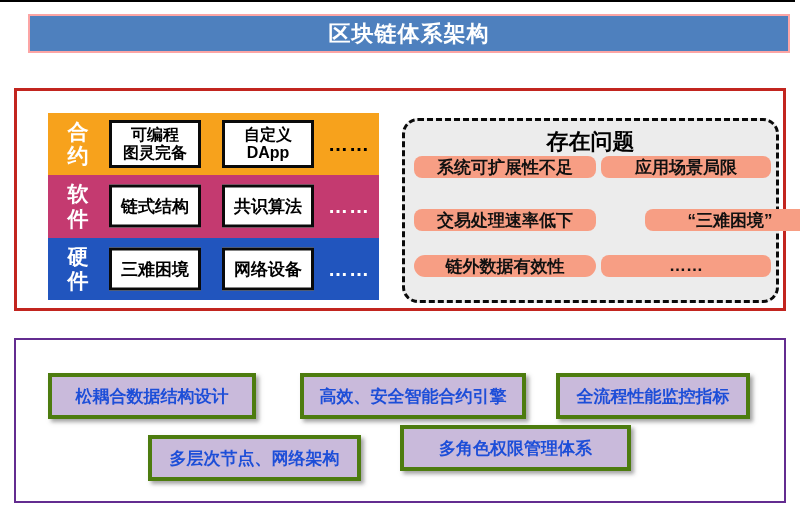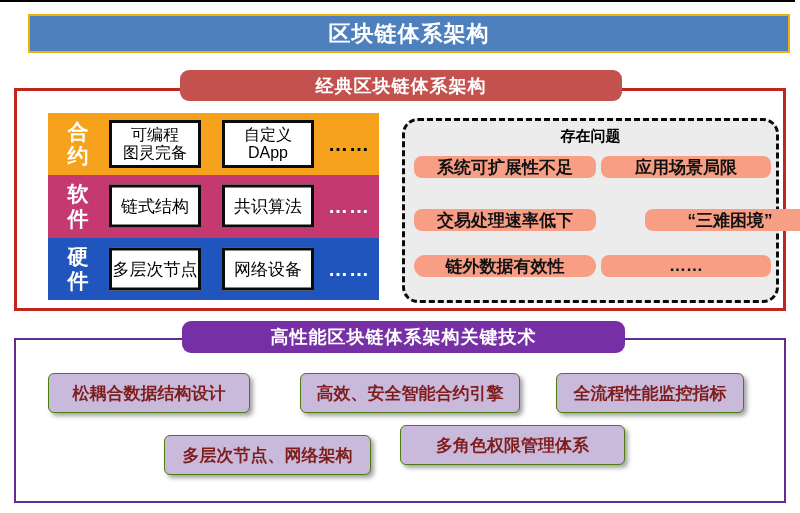--- a/index.html
+++ b/index.html
@@ -5,21 +5,21 @@
   html,body{margin:0;padding:0;background:#fff;}
   .canvas{
     position:relative;width:800px;height:513px;background:#fff;overflow:hidden;
     font-family:"Liberation Sans","DejaVu Sans",sans-serif;color:#111;
   }
   .top-rule{position:absolute;left:0;top:0;width:795px;height:2px;background:#000;}
 
   
   .banner{
     position:absolute;left:28px;top:14px;width:758px;height:35px;
-    background:#4E80BE;border:2px solid #eab308;
+    background:#4E80BE;border:2px solid #fca5a5;
     display:flex;align-items:center;justify-content:center;
   }
   .banner .t{color:#fff;font-weight:bold;font-size:22px;letter-spacing:1px;}
 
   
   .classic-box{
     position:absolute;left:14px;top:88px;width:766px;height:217px;
     background:#fff;border:3px solid #C2251F;
   }
   .pill{
@@ -37,120 +37,118 @@
   .layer.hardware{background:#2155BE;}
   .layer-label{
     position:absolute;left:14px;top:50%;transform:translateY(-50%);
     width:32px;text-align:center;color:#fff;font-weight:bold;font-size:21px;
     line-height:1.15;word-break:break-all;
   }
   .lbox{
     position:absolute;top:50%;transform:translateY(-50%);
     background:#fff;border:3px solid #0a0a0a;
     display:flex;align-items:center;justify-content:center;text-align:center;
-    font-weight:normal;color:#000;white-space:pre-line;line-height:1.15;
+    font-weight:bold;color:#000;white-space:pre-line;line-height:1.15;
   }
   .lbox.a{left:61px;width:86px;}
   .lbox.b{left:174px;width:86px;}
   .layer.contract .lbox{height:42px;font-size:16px;}
   .layer.software .lbox,.layer.hardware .lbox{height:37px;font-size:17px;}
   .dots{
     position:absolute;left:280px;top:50%;transform:translateY(-50%);
     font-weight:bold;font-size:20px;letter-spacing:1px;
   }
   .layer.contract .dots{color:#000;}
   .layer.software .dots,.layer.hardware .dots{color:#fff;}
 
   
   .problems{
     position:absolute;left:402px;top:118px;width:371px;height:179px;
     background:#ECECEC;border:3px dashed #0a0a0a;border-radius:16px;
   }
   .problems-title{
     position:absolute;left:0;top:6px;width:100%;text-align:center;
-    font-weight:bold;font-size:15px;color:#000;
+    font-weight:bold;font-size:22px;color:#000;
   }
   .pitem{
     position:absolute;height:22px;background:#F79E84;border-radius:8px;
     display:flex;align-items:center;justify-content:center;
     font-size:17px;font-weight:600;color:#111;
   }
   .p0{left:9px;top:35px;width:182px;}
   .p1{left:196px;top:35px;width:170px;}
   .p2{left:9px;top:88px;width:182px;}
   .p3{left:196px;top:88px;width:170px;margin-left:44px;}
   .p4{left:9px;top:134px;width:182px;border-radius:16px;}
   .p5{left:196px;top:134px;width:170px;}
 
   
   .tech-box{
     position:absolute;left:14px;top:338px;width:768px;height:161px;
     background:#fff;border:2.5px solid #632C90;
   }
   .titem{
-    position:absolute;height:38px;background:#C9BADB;border:1px solid #4d7c0f;border-radius:6px;
+    position:absolute;height:38px;background:#C9BADB;border:4px solid #4d7c0f;border-radius:0;
     display:flex;align-items:center;justify-content:center;
-    font-weight:bold;font-size:17px;color:#7f1d1d;
+    font-weight:bold;font-size:17px;color:#1d4ed8;
     box-shadow:3px 3px 4px rgba(90,90,90,0.55);
   }
   .t0{left:48px;top:373px;width:200px;}
   .t1{left:300px;top:373px;width:218px;}
   .t2{left:556px;top:373px;width:186px;}
-  .t3{left:148px;top:435px;width:205px;margin-left:16px;}
+  .t3{left:148px;top:435px;width:205px;}
   .t4{left:400px;top:425px;width:223px;}
 </style>
 </head>
 <body>
 
 <div class="canvas">
 
   <div class="top-rule"></div>
 
   <div class="banner">
     <span class="t">区块链体系架构</span>
   </div>
 
   <div class="classic-box"></div>
-  <div class="pill red">经典区块链体系架构</div>
 
   <div class="stack">
     <div class="layer contract">
       <div class="layer-label">合约</div>
       <div class="lbox a">可编程
 图灵完备</div>
       <div class="lbox b">自定义
 DApp</div>
       <div class="dots">……</div>
     </div>
     <div class="layer software">
       <div class="layer-label">软件</div>
       <div class="lbox a">链式结构</div>
       <div class="lbox b">共识算法</div>
       <div class="dots">……</div>
     </div>
     <div class="layer hardware">
       <div class="layer-label">硬件</div>
-      <div class="lbox a">多层次节点</div>
+      <div class="lbox a">三难困境</div>
       <div class="lbox b">网络设备</div>
       <div class="dots">……</div>
     </div>
   </div>
 
   <div class="problems">
     <div class="problems-title">存在问题</div>
     <div class="pitem p0">系统可扩展性不足</div>
     <div class="pitem p1">应用场景局限</div>
     <div class="pitem p2">交易处理速率低下</div>
     <div class="pitem p3">“三难困境”</div>
     <div class="pitem p4">链外数据有效性</div>
     <div class="pitem p5">……</div>
   </div>
 
   <div class="tech-box"></div>
-  <div class="pill purple">高性能区块链体系架构关键技术</div>
 
   <div class="titem t0">松耦合数据结构设计</div>
   <div class="titem t1">高效、安全智能合约引擎</div>
   <div class="titem t2">全流程性能监控指标</div>
   <div class="titem t3">多层次节点、网络架构</div>
   <div class="titem t4">多角色权限管理体系</div>
 
 </div>
 
 </body></html>

